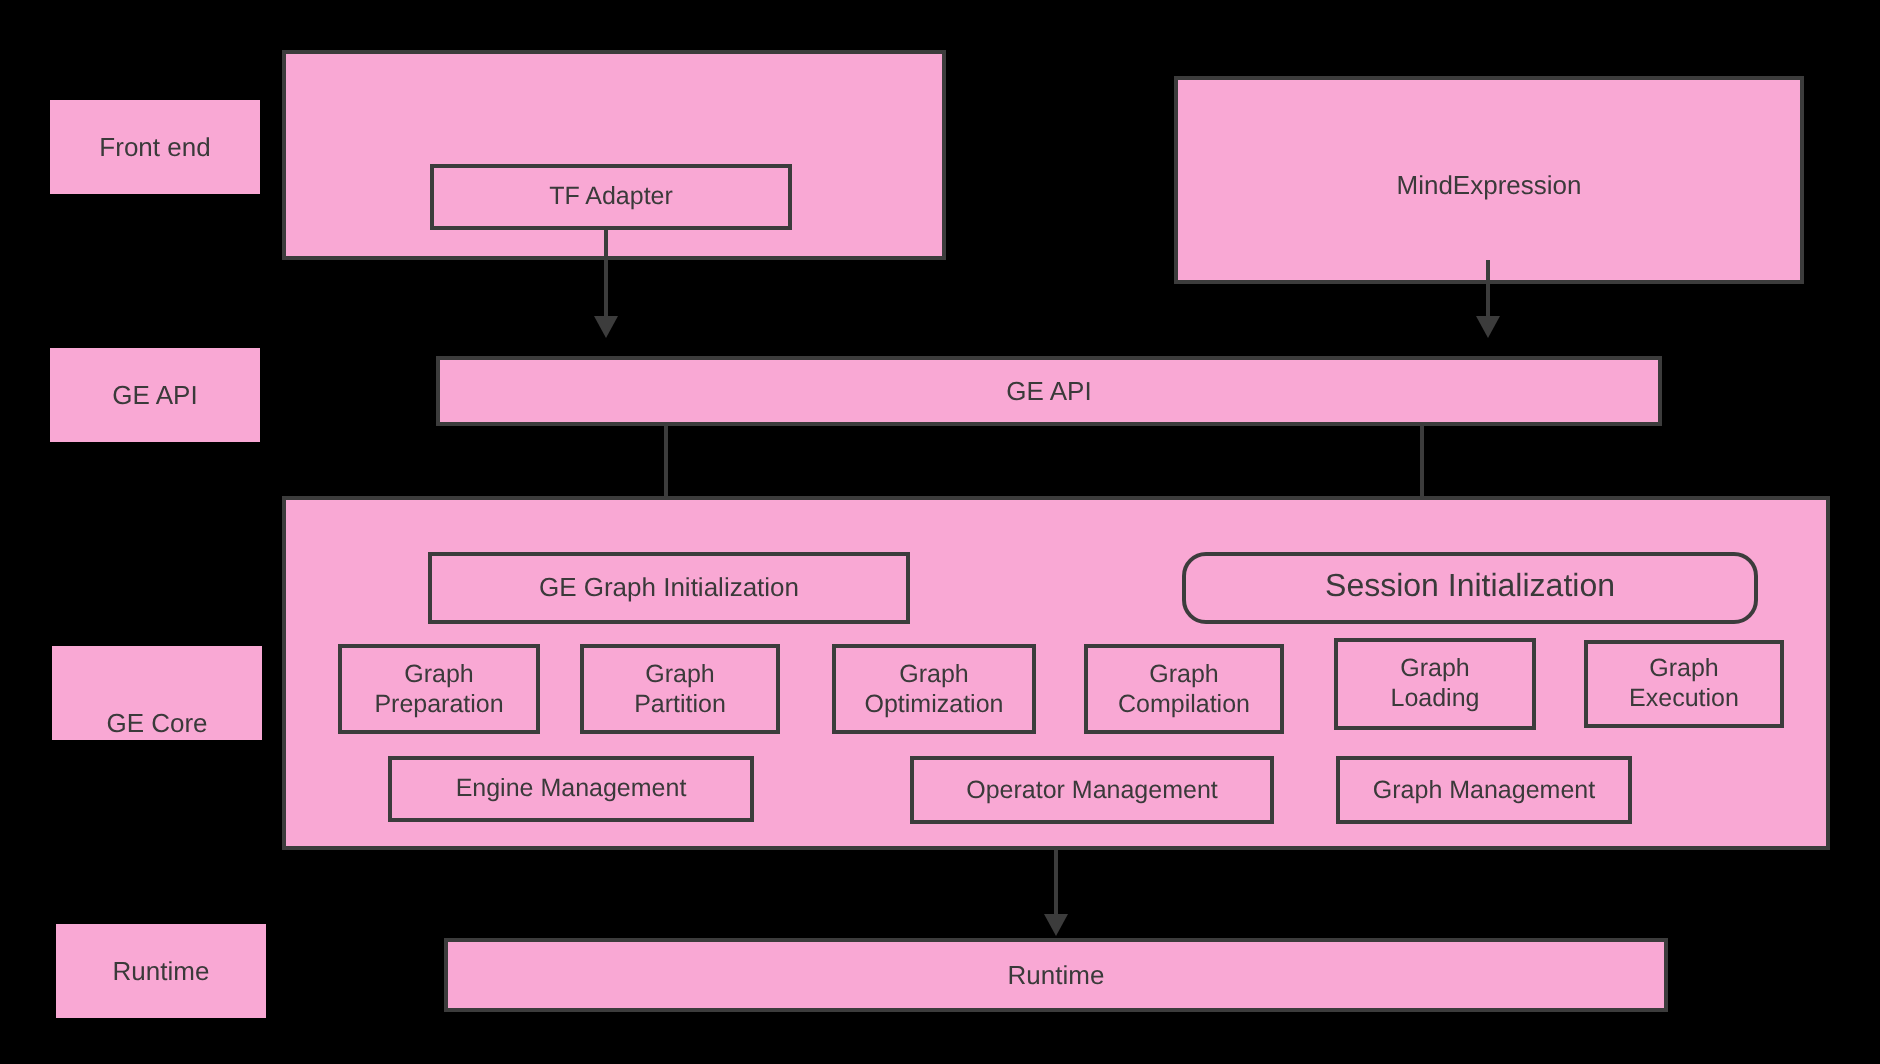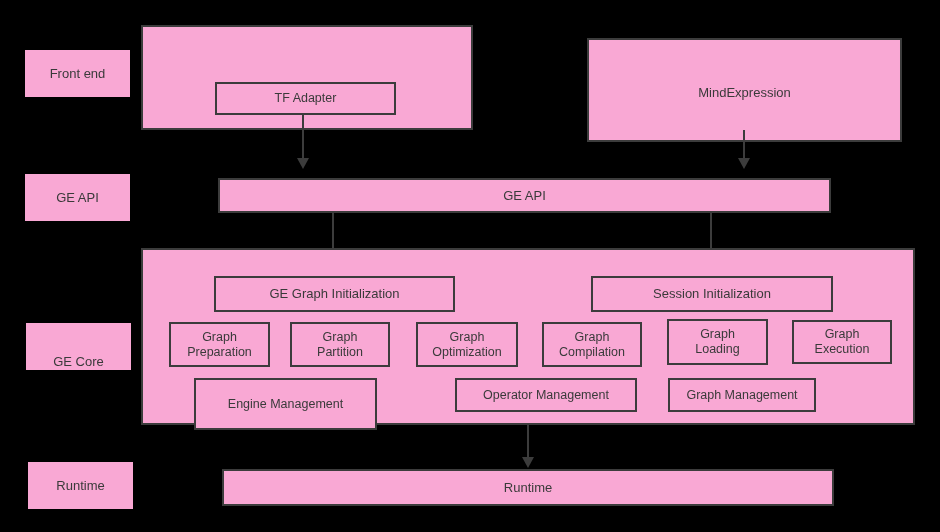--- a/index.html
+++ b/index.html
@@ -117,21 +117,21 @@
 
   <div class="conn" style="left:710px; top:213px; height:47px;"></div>
   <div class="arrowhead" style="left:705px; top:258px;"></div>
 
   <div class="box outer-box group-box" style="left:141px; top:248px; width:774px; height:177px;">
 
     
     <div class="box inner-box" style="left:71px; top:26px; width:241px; height:36px; font-size:13px;">
       <span>GE Graph Initialization</span>
     </div>
-    <div class="box inner-box" style="left:448px; top:26px; width:242px; height:36px; font-size:13px;">
+    <div class="box inner-box" style="left:448px; top:26px; width:288px; height:36px; font-size:16px;border-radius:12px;">
       <span>Session Initialization</span>
     </div>
 
     
     <div class="box inner-box" style="left:26px; top:72px; width:101px; height:45px;">
       <span>Graph
 Preparation</span>
     </div>
     <div class="box inner-box" style="left:147px; top:72px; width:100px; height:45px;">
       <span>Graph
@@ -148,21 +148,21 @@
     <div class="box inner-box" style="left:524px; top:69px; width:101px; height:46px;">
       <span>Graph
 Loading</span>
     </div>
     <div class="box inner-box" style="left:649px; top:70px; width:100px; height:44px;">
       <span>Graph
 Execution</span>
     </div>
 
     
-    <div class="box inner-box" style="left:51px; top:128px; width:183px; height:52px;">
+    <div class="box inner-box" style="left:51px; top:128px; width:183px; height:33px;">
       <span>Engine Management</span>
     </div>
     <div class="box inner-box" style="left:297px; top:128px; width:182px; height:34px;margin-left:15px;">
       <span>Operator Management</span>
     </div>
     <div class="box inner-box" style="left:525px; top:128px; width:148px; height:34px;">
       <span>Graph Management</span>
     </div>
   </div>
 

